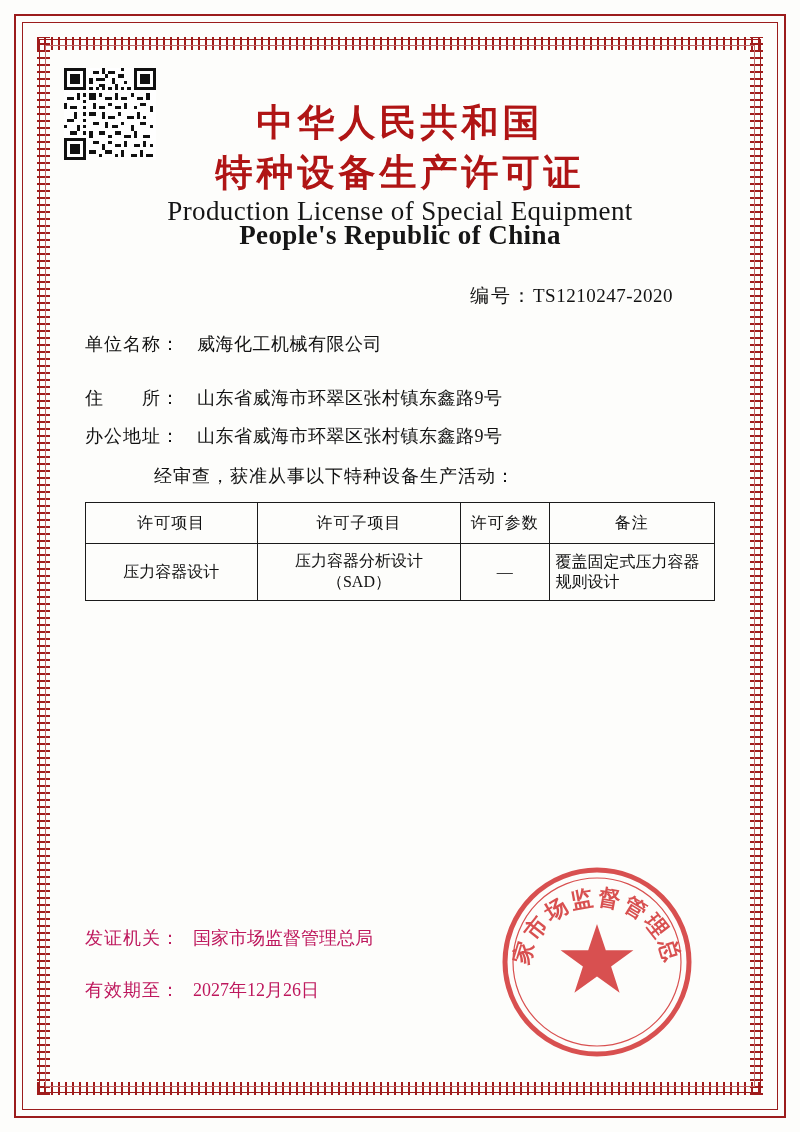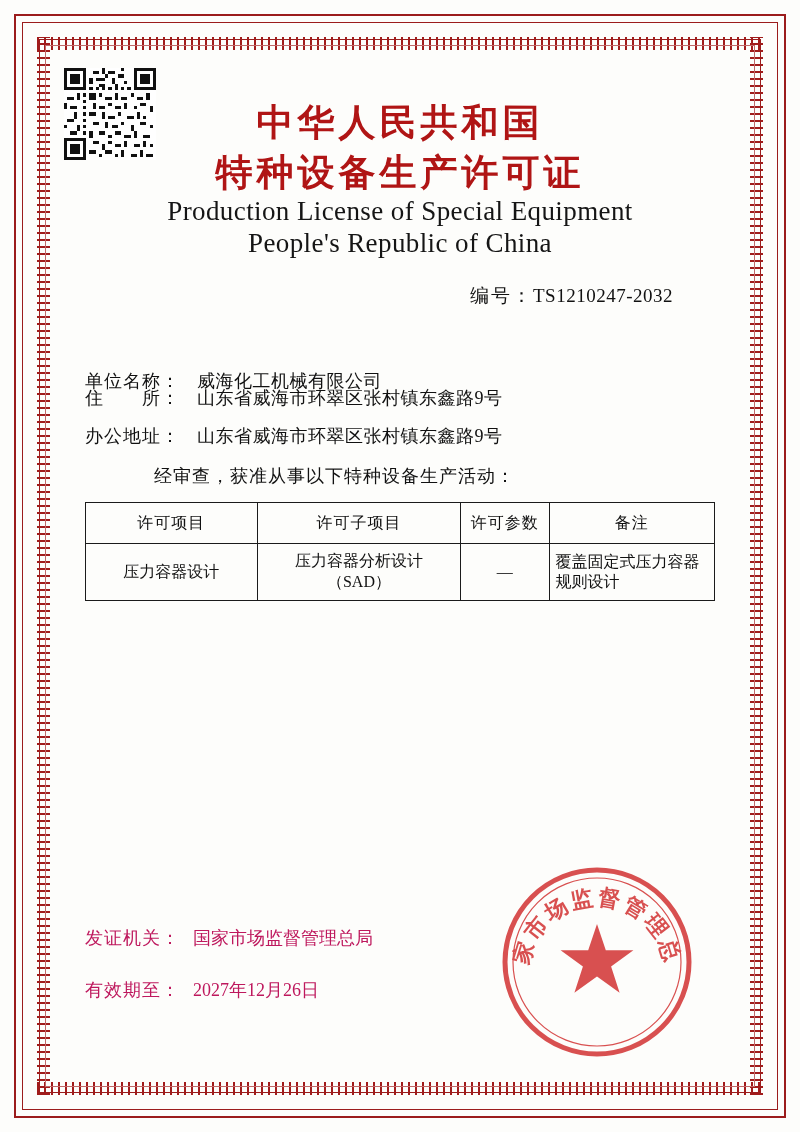--- a/index.html
+++ b/index.html
@@ -99,21 +99,21 @@
   .title-en {
     position: absolute;
     left: 0; right: 0;
     text-align: center;
     color: #151515;
     font-family: "Liberation Serif", serif;
     font-size: 27px;
     letter-spacing: 0.4px;
   }
   .title-en-1 { top: 196px; }
-  .title-en-2 { top: 228px; }
+  .title-en-2 { top: 220px; font-weight: bold; }
 
   
   .serial {
     position: absolute;
     top: 283px;
     left: 470px;
     font-size: 19px;
     color: #111;
     letter-spacing: 1px;
   }
@@ -130,21 +130,21 @@
     font-size: 18px;
     color: #111;
     white-space: nowrap;
   }
   .field .flabel {
     display: inline-block;
     width: 112px;
     letter-spacing: 1px;
   }
   .field .fvalue { letter-spacing: 0.5px; }
-  .field-1 { top: 369px; }
+  .field-1 { top: 332px; }
   .field-2 { top: 386px; }
   .field-3 { top: 424px; }
 
   .approval {
     position: absolute;
     left: 110px;
     top: 464px;
     font-size: 18px;
     color: #111;
     letter-spacing: 1px;
@@ -347,21 +347,21 @@
       </g>
     </svg>
   </div>
 
   <div class="title-zh title-zh-1">中华人民共和国</div>
   <div class="title-zh title-zh-2">特种设备生产许可证</div>
   <div class="title-en title-en-1">Production License of Special Equipment</div>
   <div class="title-en title-en-2">People's Republic of China</div>
 
   <div class="serial">
-    <span class="label">编号：</span><span class="value">TS1210247-2032</span>
+    <span class="label">编号：</span><span class="value">TS1210247-2020</span>
   </div>
 
   <div class="field field-1">
     <span class="flabel">单位名称：</span><span class="fvalue">威海化工机械有限公司</span>
   </div>
   <div class="field field-2">
     <span class="flabel">住　　所：</span><span class="fvalue">山东省威海市环翠区张村镇东鑫路9号</span>
   </div>
   <div class="field field-3">
     <span class="flabel">办公地址：</span><span class="fvalue">山东省威海市环翠区张村镇东鑫路9号</span>

